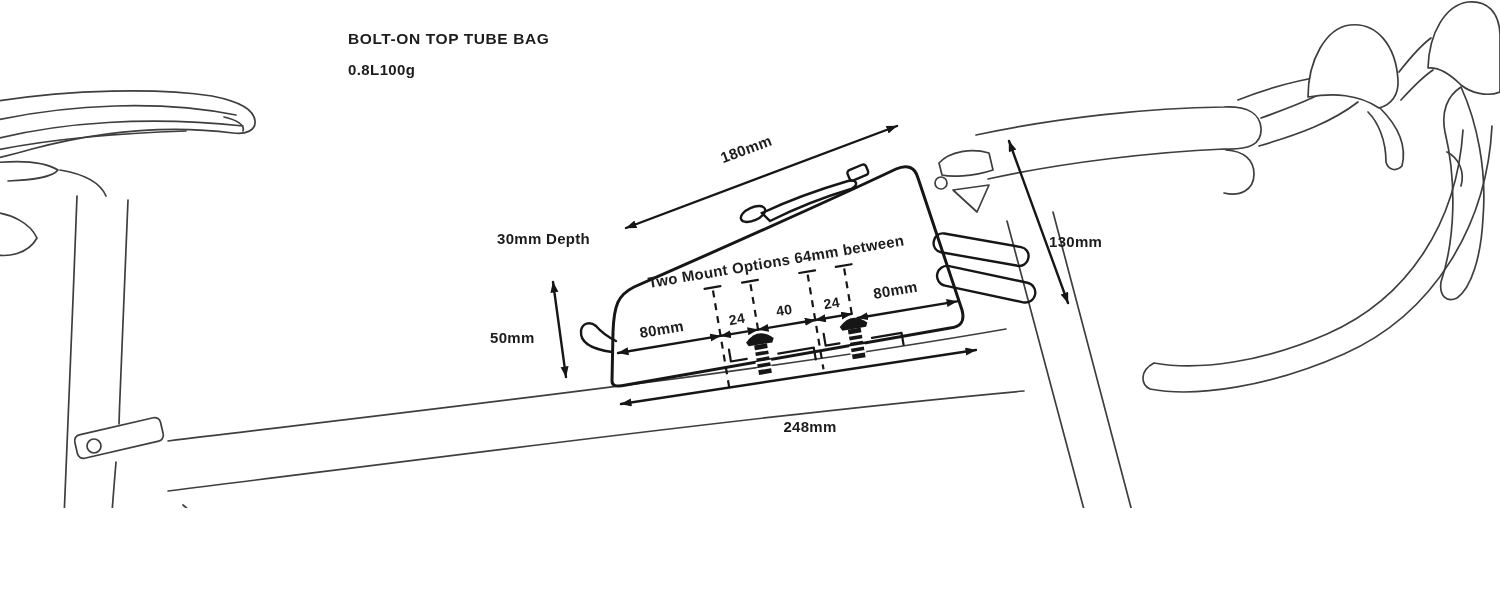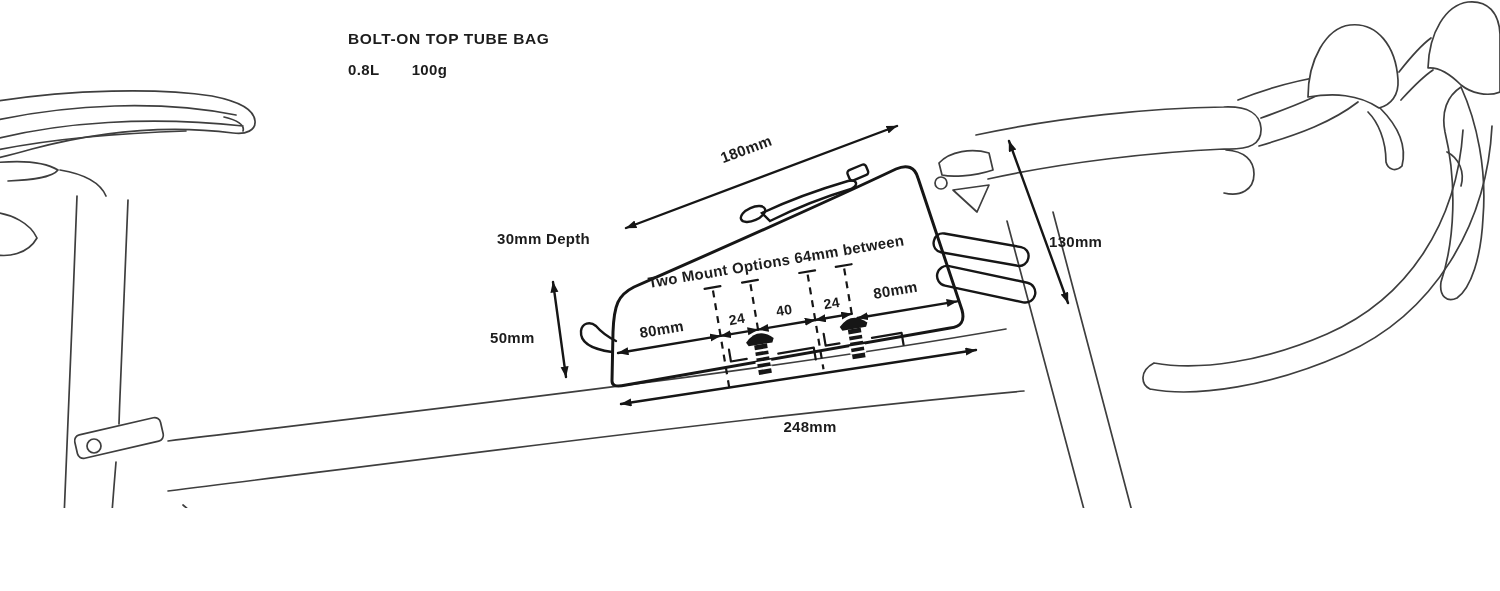--- a/index.html
+++ b/index.html
@@ -1,20 +1,20 @@
 <!DOCTYPE html>
 <html><head>
 <meta charset="utf-8">
 <style>
   html,body{margin:0;padding:0;background:#ffffff;}
   .canvas{position:relative;width:1500px;height:508px;background:#ffffff;overflow:hidden;
           font-family:"Liberation Sans", sans-serif;}
   .titleblock{position:absolute;left:348px;top:30px;color:#1c1c1c;}
   .titleblock .t1{font-size:15.5px;font-weight:700;letter-spacing:.6px;}
-  .titleblock .t2{margin-top:13px;font-size:15px;font-weight:600;letter-spacing:.4px;display:flex;gap:32px;}
+  .titleblock .t2{margin-top:13px;font-size:15px;font-weight:600;letter-spacing:.4px;display:flex;}
   svg{position:absolute;left:0;top:0;}
   .bike{stroke:#3e3e3e;stroke-width:1.7;fill:none;stroke-linecap:round;stroke-linejoin:round;}
   .bikefill{stroke:#3e3e3e;stroke-width:1.7;fill:#ffffff;stroke-linejoin:round;}
   .bag{stroke:#161616;stroke-width:3;fill:#ffffff;stroke-linejoin:round;stroke-linecap:round;}
   .bagline{stroke:#161616;stroke-width:2.4;fill:none;stroke-linecap:round;}
   .dim{stroke:#161616;stroke-width:2.4;fill:none;stroke-linecap:round;}
   .dash{stroke:#161616;stroke-width:2.2;fill:none;stroke-dasharray:7 6;}
   .thin{stroke:#161616;stroke-width:2.2;fill:none;stroke-linecap:round;}
   .boltfill{fill:#161616;stroke:none;}
   .boltstripe{stroke:#ffffff;stroke-width:2.4;fill:none;}

